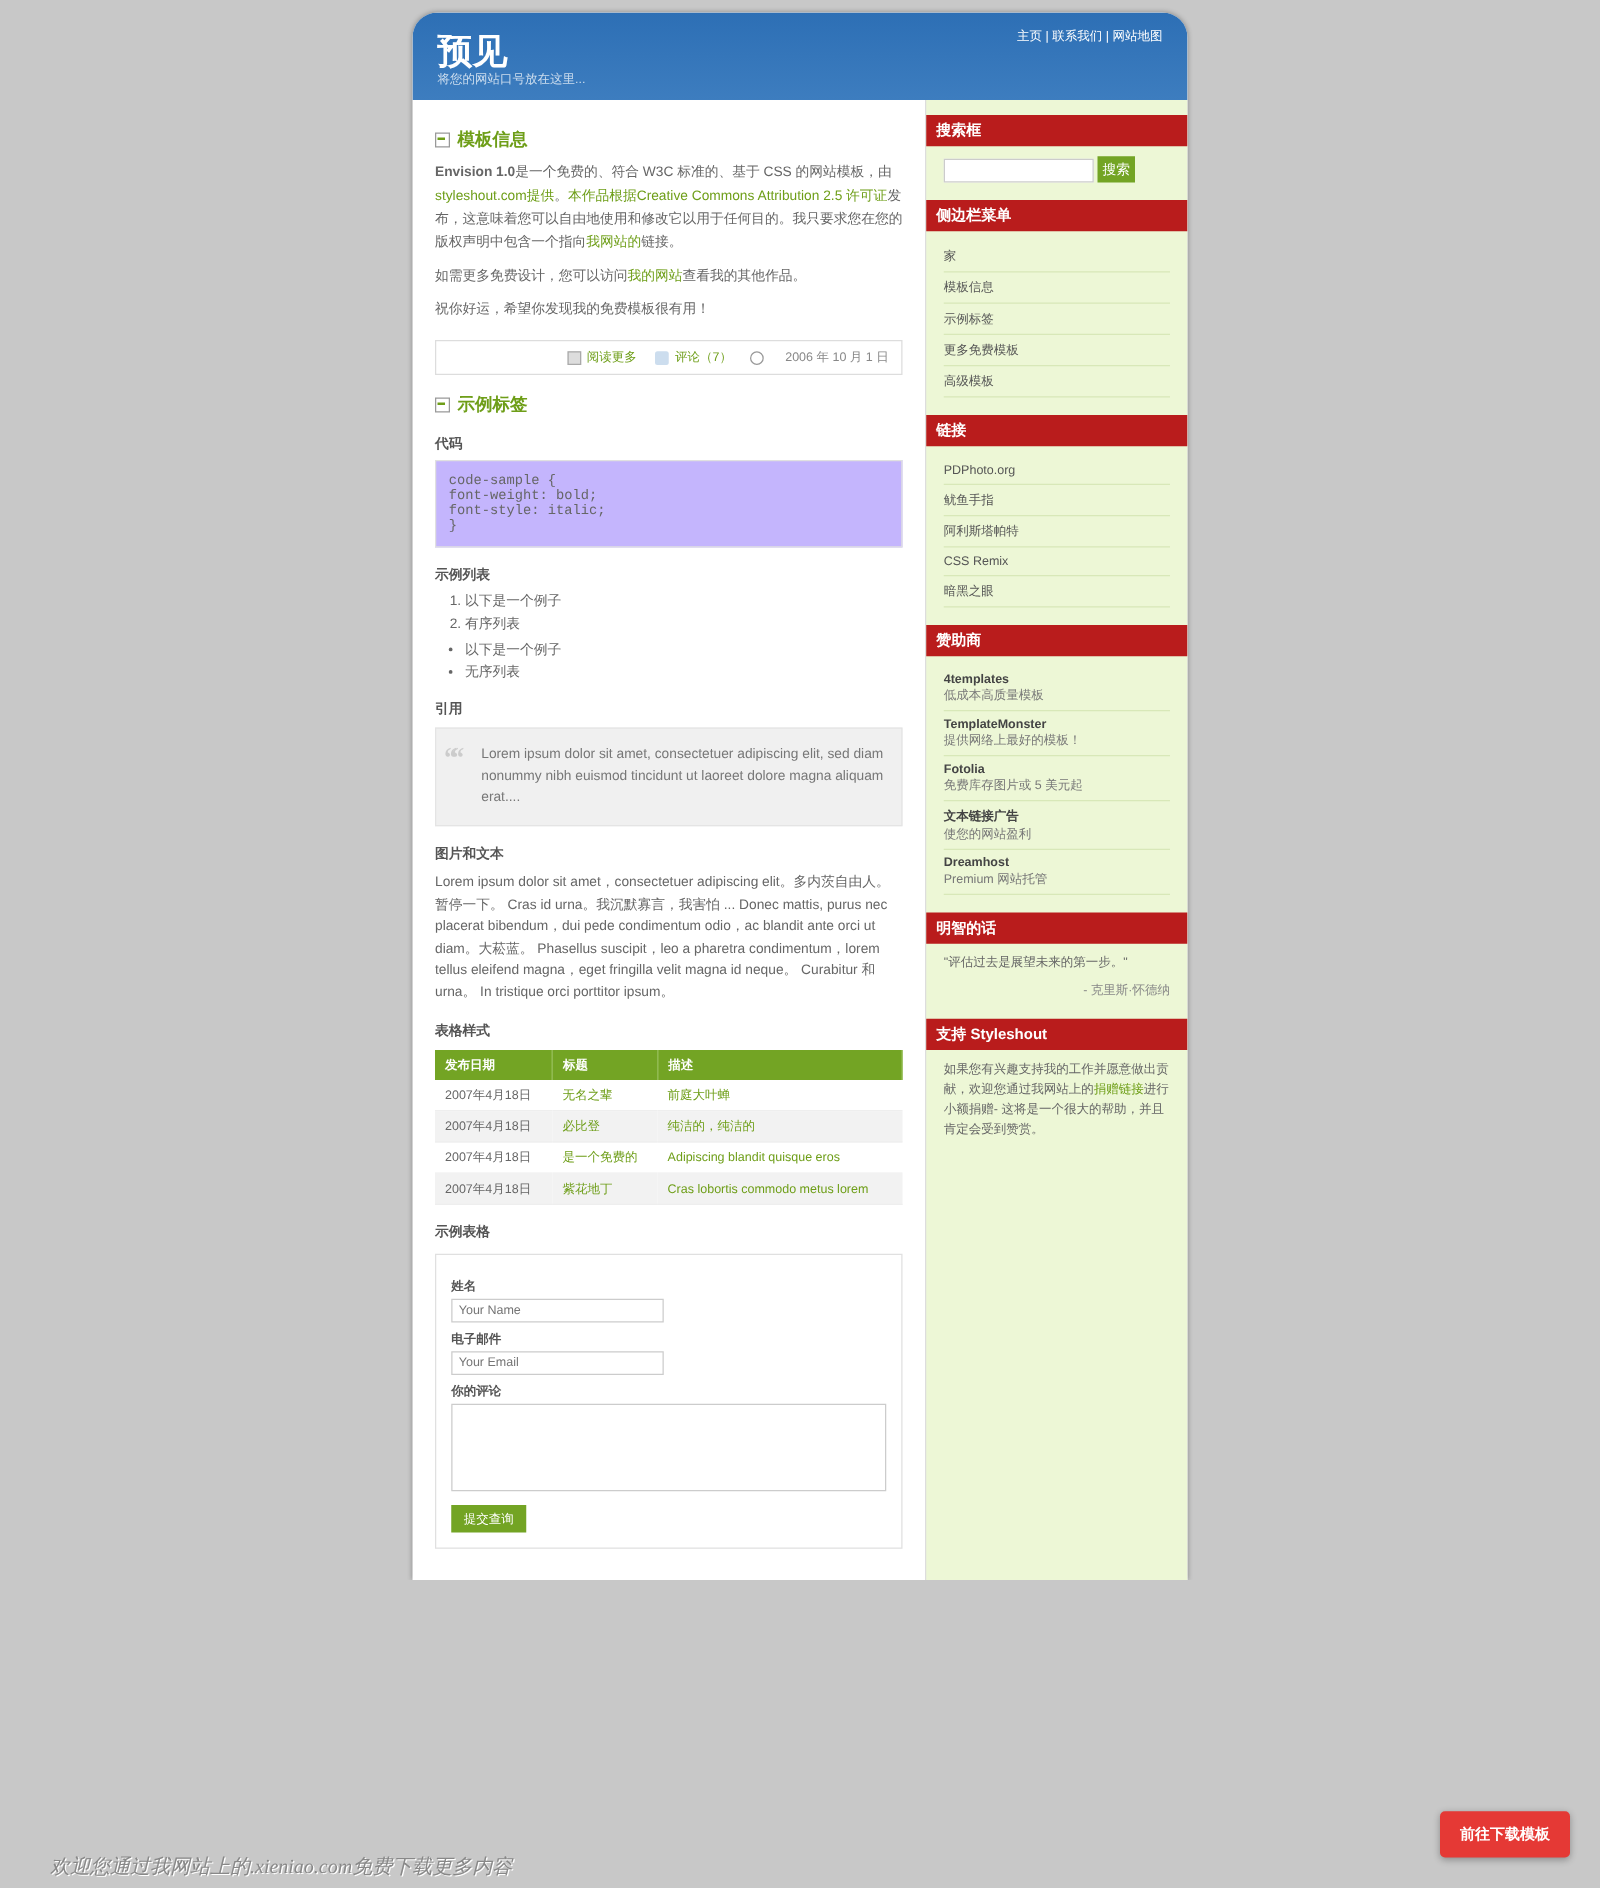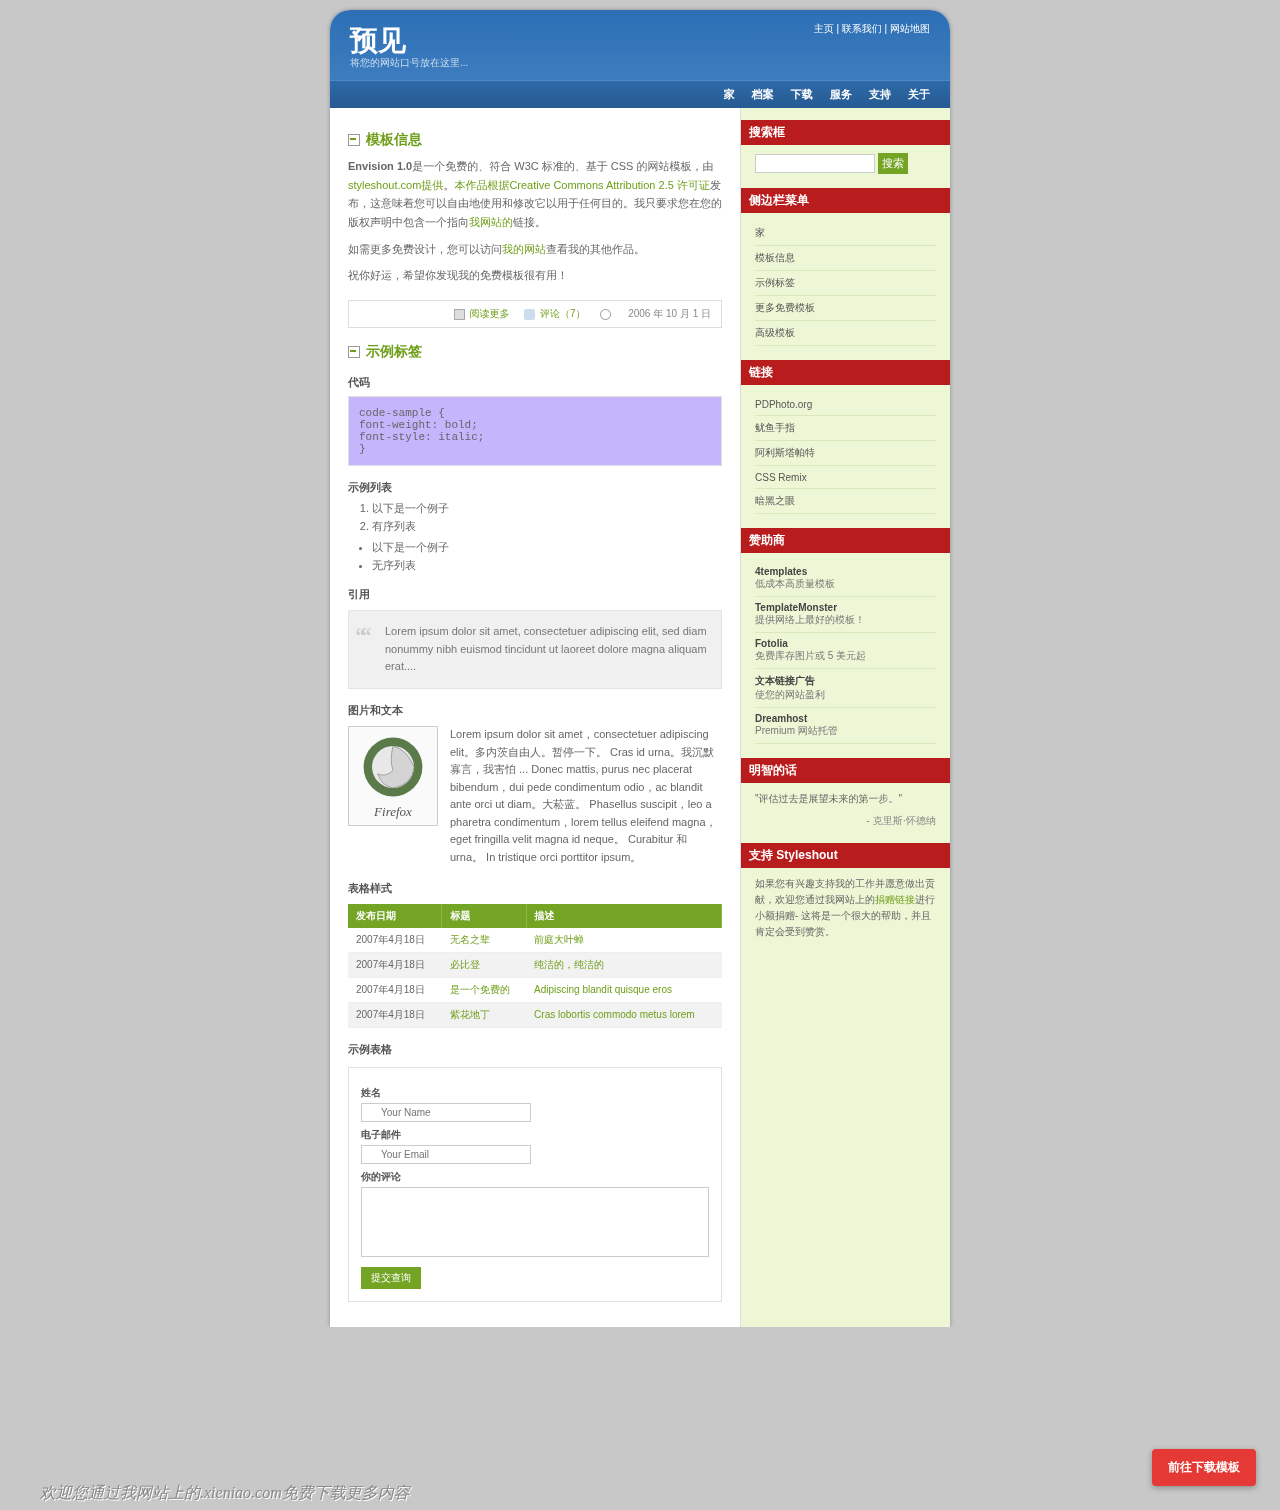--- a/index.html
+++ b/index.html
@@ -37,21 +37,21 @@
 .imgbox svg { width: 70px; height: 70px; }
 .imgbox span { font-family: Georgia, serif; font-style: italic; font-size: 13px; color: #555; margin-top: 2px; }
 .imgtext { flex: 1; line-height: 1.6; color: #666; }
 table { width: 100%; border-collapse: collapse; margin: 8px 0; font-size: 10px; }
 table th { background: #73a424; color: #fff; text-align: left; padding: 5px 8px; font-weight: bold; border-right: 1px solid #8cb847; }
 table td { padding: 5px 8px; border-bottom: 1px solid #eee; color: #666; }
 table tr:nth-child(even) td { background: #f2f2f2; }
 table td a { color: #3a7bbf; }
 form { border: 1px solid #e0e0e0; padding: 12px; margin: 10px 0; }
 form label { display: block; font-weight: bold; font-size: 10px; margin: 6px 0 3px; color: #555; }
-form input[type=text] { width: 170px; padding: 3px 19px; border: 1px solid #ccc; font-size: 10px; color: #888; }
+form input[type=text] { width: 170px; padding: 3px 5px; border: 1px solid #ccc; font-size: 10px; color: #888; }
 form textarea { width: 100%; height: 70px; border: 1px solid #ccc; padding: 4px; font-size: 11px; resize: none; }
 form input[type=submit] { background: #73a424; color: #fff; border: none; padding: 4px 10px; font-size: 10px; margin-top: 8px; cursor: pointer; }
 .sb-head { background: #b91c1c; color: #fff; font-weight: bold; font-size: 12px; padding: 4px 8px; margin: 0 -14px 8px; }
 .sb-search input[type=text] { width: 120px; padding: 3px; border: 1px solid #ccc; font-size: 10px; }
 .sb-search input[type=submit] { background: #73a424; color: #fff; border: none; padding: 3px 4px; font-size: 11px; cursor: pointer; }
 .sb-list { list-style: none; margin: 0 0 14px; }
 .sb-list li { padding: 5px 0; border-bottom: 1px solid #d8e8b8; }
 .sb-list li a { color: #555; text-decoration: none; font-size: 10px; }
 .sb-sponsor { margin-bottom: 14px; }
 .sb-sponsor .sp { padding: 5px 0; border-bottom: 1px solid #d8e8b8; }
@@ -70,28 +70,20 @@
 <div id="wrap">
   <div id="header">
     <div id="toplinks">
       <a>主页</a> |
       <a>联系我们</a> |
       <a>网站地图</a>
     </div>
     <h1>预见</h1>
     <p>将您的网站口号放在这里...</p>
   </div>
-  <div id="nav">
-    <a>家</a>
-    <a>档案</a>
-    <a>下载</a>
-    <a>服务</a>
-    <a>支持</a>
-    <a>关于</a>
-  </div>
   <div id="content">
     <div id="main">
       <h3 class="section">模板信息</h3>
       <p>
         <strong>Envision 1.0</strong><span>是一个免费的、符合 W3C 标准的、基于 CSS 的网站模板，由</span><a>styleshout.com提供</a><span>。</span><a>本作品根据Creative Commons Attribution 2.5 许可证</a><span>发布，这意味着您可以自由地使用和修改它以用于任何目的。我只要求您在您的版权声明中包含一个指向</span><a>我网站的</a><span>链接。</span>
       </p>
       <p><span>如需更多免费设计，您可以访问</span><a>我的网站</a><span>查看我的其他作品。</span></p>
       <p>祝你好运，希望你发现我的免费模板很有用！</p>
       <div class="postmeta">
         <span><i class="ico ico-doc"></i> <a>阅读更多</a></span>
@@ -114,28 +106,20 @@
       <ul class="bullet">
         <li>以下是一个例子</li>
         <li>无序列表</li>
       </ul>
 
       <h4>引用</h4>
       <blockquote>Lorem ipsum dolor sit amet, consectetuer adipiscing elit, sed diam nonummy nibh euismod tincidunt ut laoreet dolore magna aliquam erat....</blockquote>
 
       <h4>图片和文本</h4>
       <div class="imgblock">
-        <div class="imgbox">
-          <svg viewBox="0 0 100 100">
-            <circle cx="50" cy="50" r="42" fill="#5a7a4a"></circle>
-            <circle cx="50" cy="50" r="30" fill="#e8e8e8"></circle>
-            <path d="M50 20 Q70 25 80 50 Q78 75 50 80 Q35 78 28 60 Q40 65 50 55 Q45 40 50 20" fill="#d4d4d4" stroke="#888" stroke-width="1"></path>
-          </svg>
-          <span>Firefox</span>
-        </div>
         <div class="imgtext">Lorem ipsum dolor sit amet，consectetuer adipiscing elit。多内茨自由人。暂停一下。 Cras id urna。我沉默寡言，我害怕 ... Donec mattis, purus nec placerat bibendum，dui pede condimentum odio，ac blandit ante orci ut diam。大菘蓝。 Phasellus suscipit，leo a pharetra condimentum，lorem tellus eleifend magna，eget fringilla velit magna id neque。 Curabitur 和 urna。 In tristique orci porttitor ipsum。</div>
       </div>
 
       <h4>表格样式</h4>
       <table>
         <thead>
             <tr>
           <th>发布日期</th>
           <th>标题</th>
           <th>描述</th>

